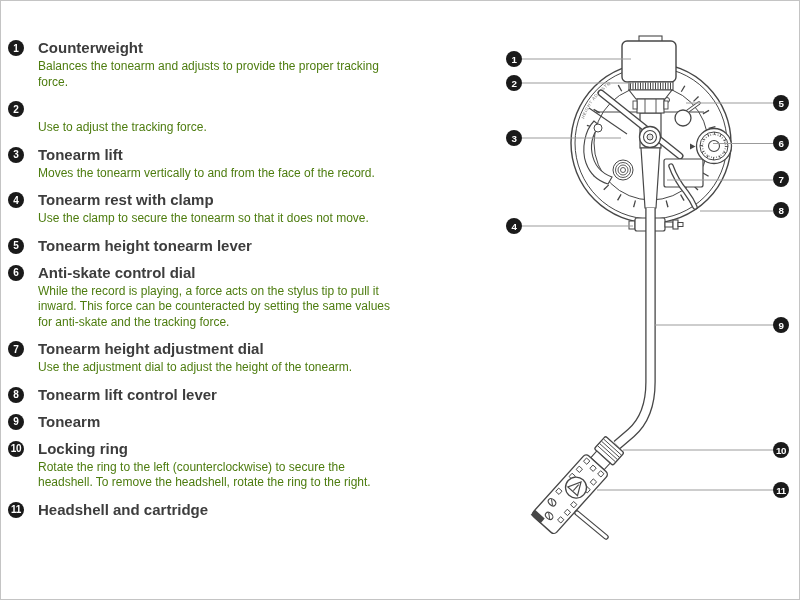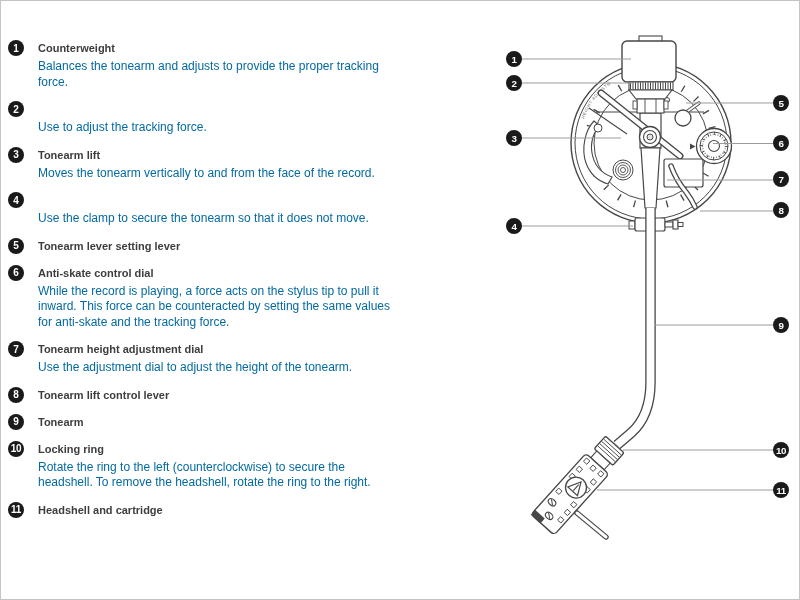--- a/index.html
+++ b/index.html
@@ -9,24 +9,24 @@
   }
   .frame{position:absolute;inset:0;border:1px solid #c4c4c4;pointer-events:none;z-index:10;}
   .parts-list{position:absolute;left:8px;top:40px;width:462px;}
   .item{margin-bottom:11px;}
   .item-head{display:flex;align-items:center;gap:14px;}
   .badge{
     width:16px;height:16px;border-radius:50%;background:#1a1a1a;color:#ffffff;
     font-size:10px;font-weight:bold;letter-spacing:-0.3px;
     display:flex;align-items:center;justify-content:center;flex:0 0 16px;
   }
-  .title{font-size:11px;font-weight:bold;line-height:16px;color:#3d3d3d;}
+  .title{font-size:15px;font-weight:bold;line-height:16px;color:#3d3d3d;}
   .desc{
     margin-left:30px;margin-top:3px;font-size:12px;line-height:15.5px;
-    color:#0369a1;white-space:pre-line;
+    color:#4d7c0f;white-space:pre-line;
   }
   .desc:empty{margin-top:0;}
   svg.diagram{position:absolute;left:0;top:0;width:800px;height:600px;}
   svg.diagram text{font-family:"Liberation Sans",sans-serif;}
   .co-num{font-size:9.8px;font-weight:bold;fill:#ffffff;text-anchor:middle;letter-spacing:-0.4px;}
   .ring-label{font-size:4.3px;letter-spacing:0.55px;fill:#6a6a6a;}
 </style>
 </head>
 <body>
 
@@ -50,27 +50,28 @@
   <div class="item">
     <div class="item-head">
       <span class="badge">3</span>
       <span class="title">Tonearm lift</span>
     </div>
     <div class="desc">Moves the tonearm vertically to and from the face of the record.</div>
   </div>
   <div class="item">
     <div class="item-head">
       <span class="badge">4</span>
+      <span class="title">Tonearm rest with clamp</span>
     </div>
     <div class="desc">Use the clamp to secure the tonearm so that it does not move.</div>
   </div>
   <div class="item">
     <div class="item-head">
       <span class="badge">5</span>
-      <span class="title">Tonearm lever setting lever</span>
+      <span class="title">Tonearm height tonearm lever</span>
     </div>
     <div class="desc"></div>
   </div>
   <div class="item">
     <div class="item-head">
       <span class="badge">6</span>
       <span class="title">Anti-skate control dial</span>
     </div>
     <div class="desc">While the record is playing, a force acts on the stylus tip to pull it
 inward. This force can be counteracted by setting the same values

